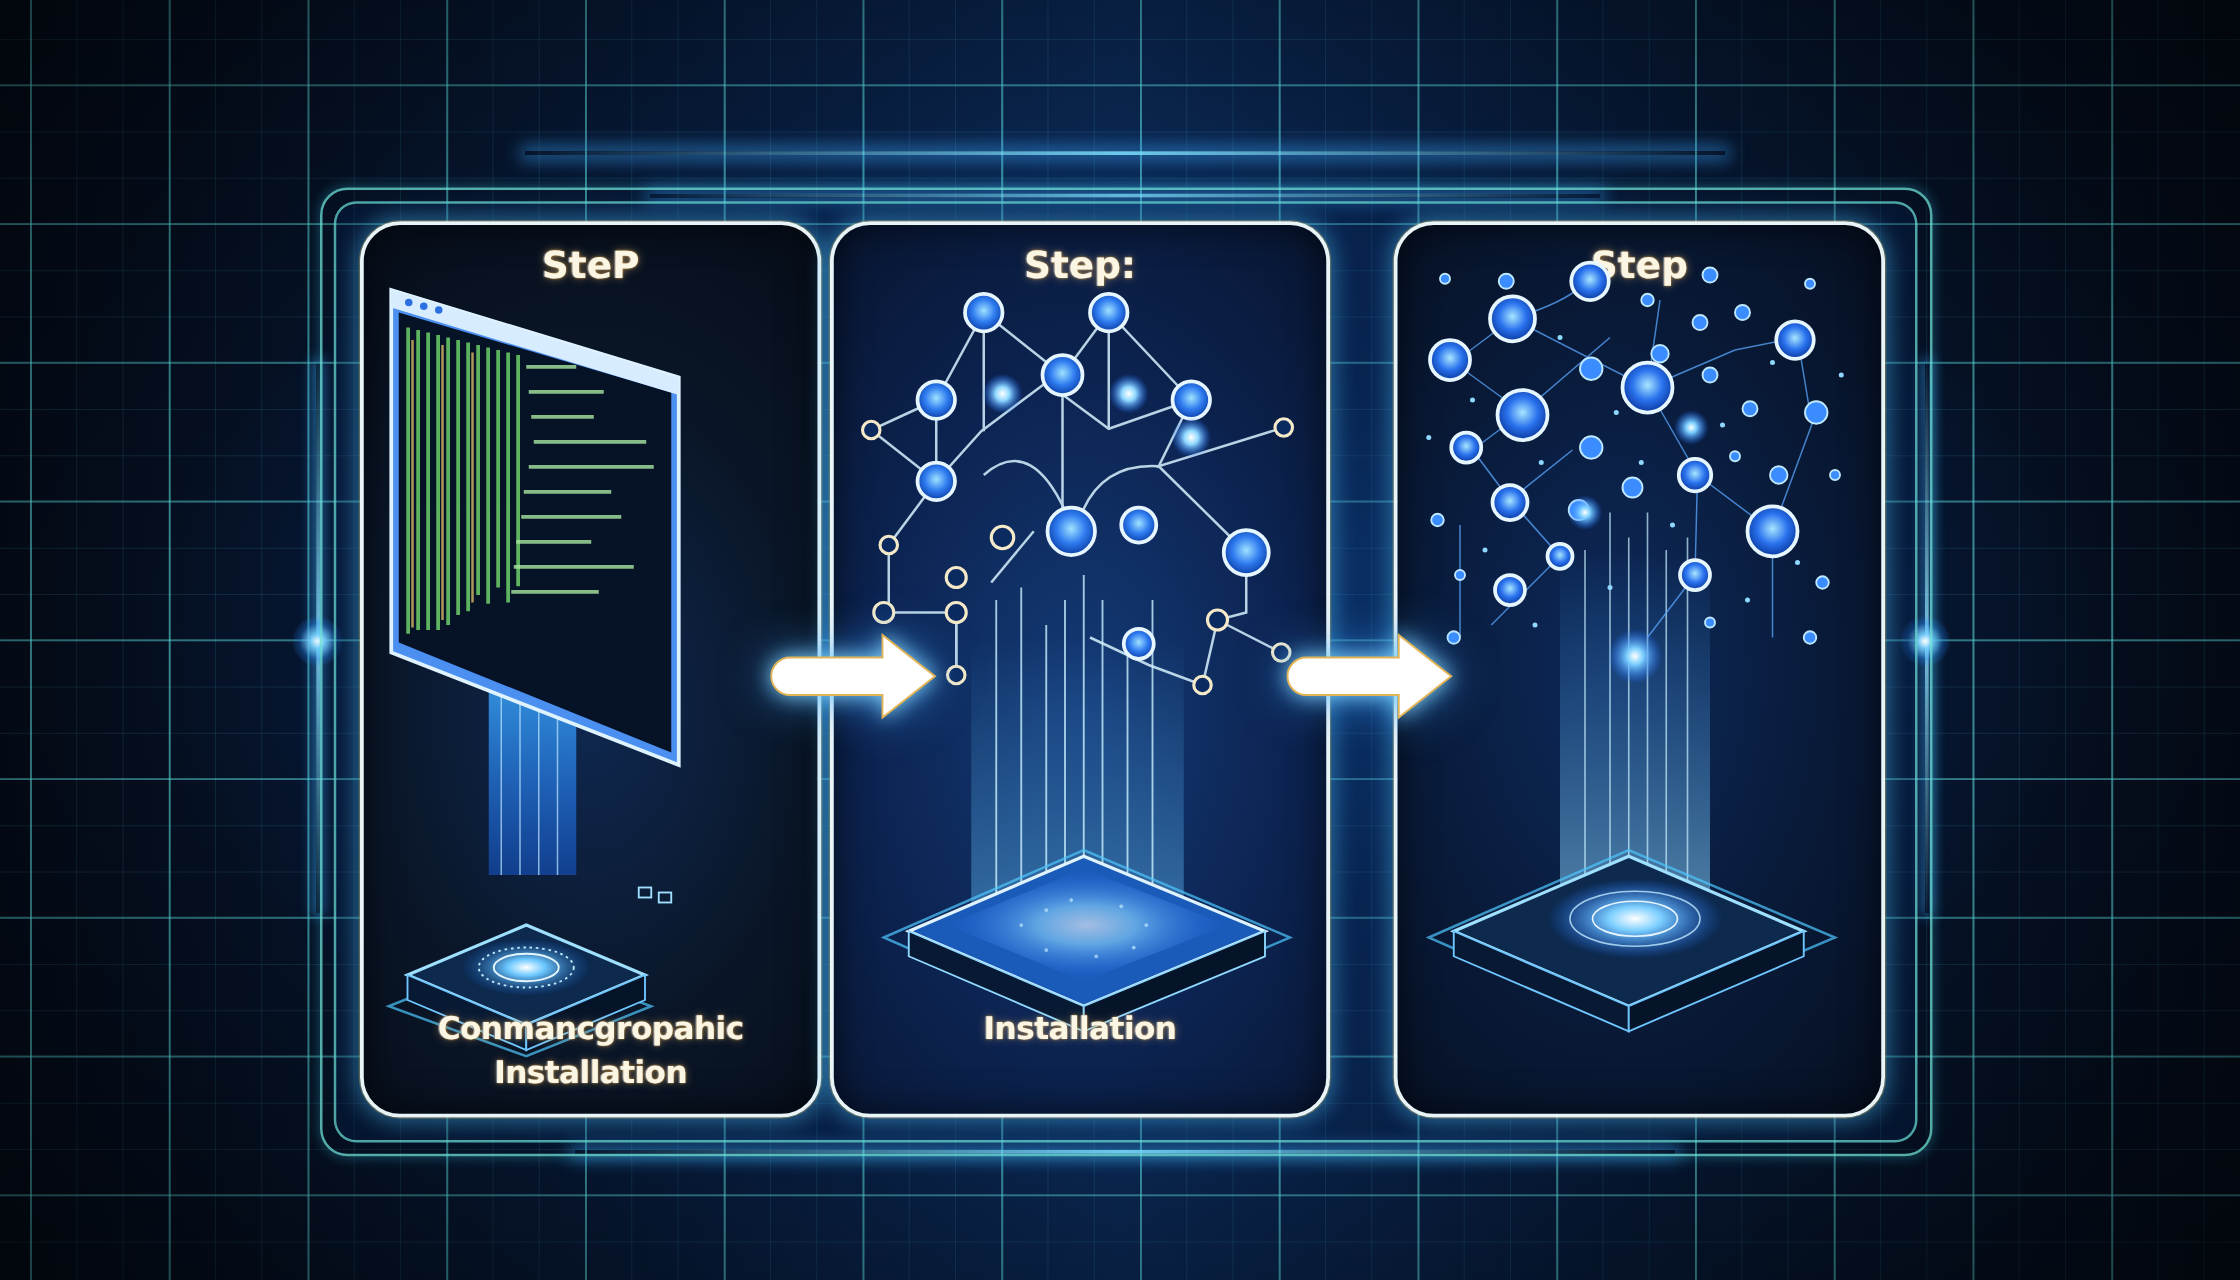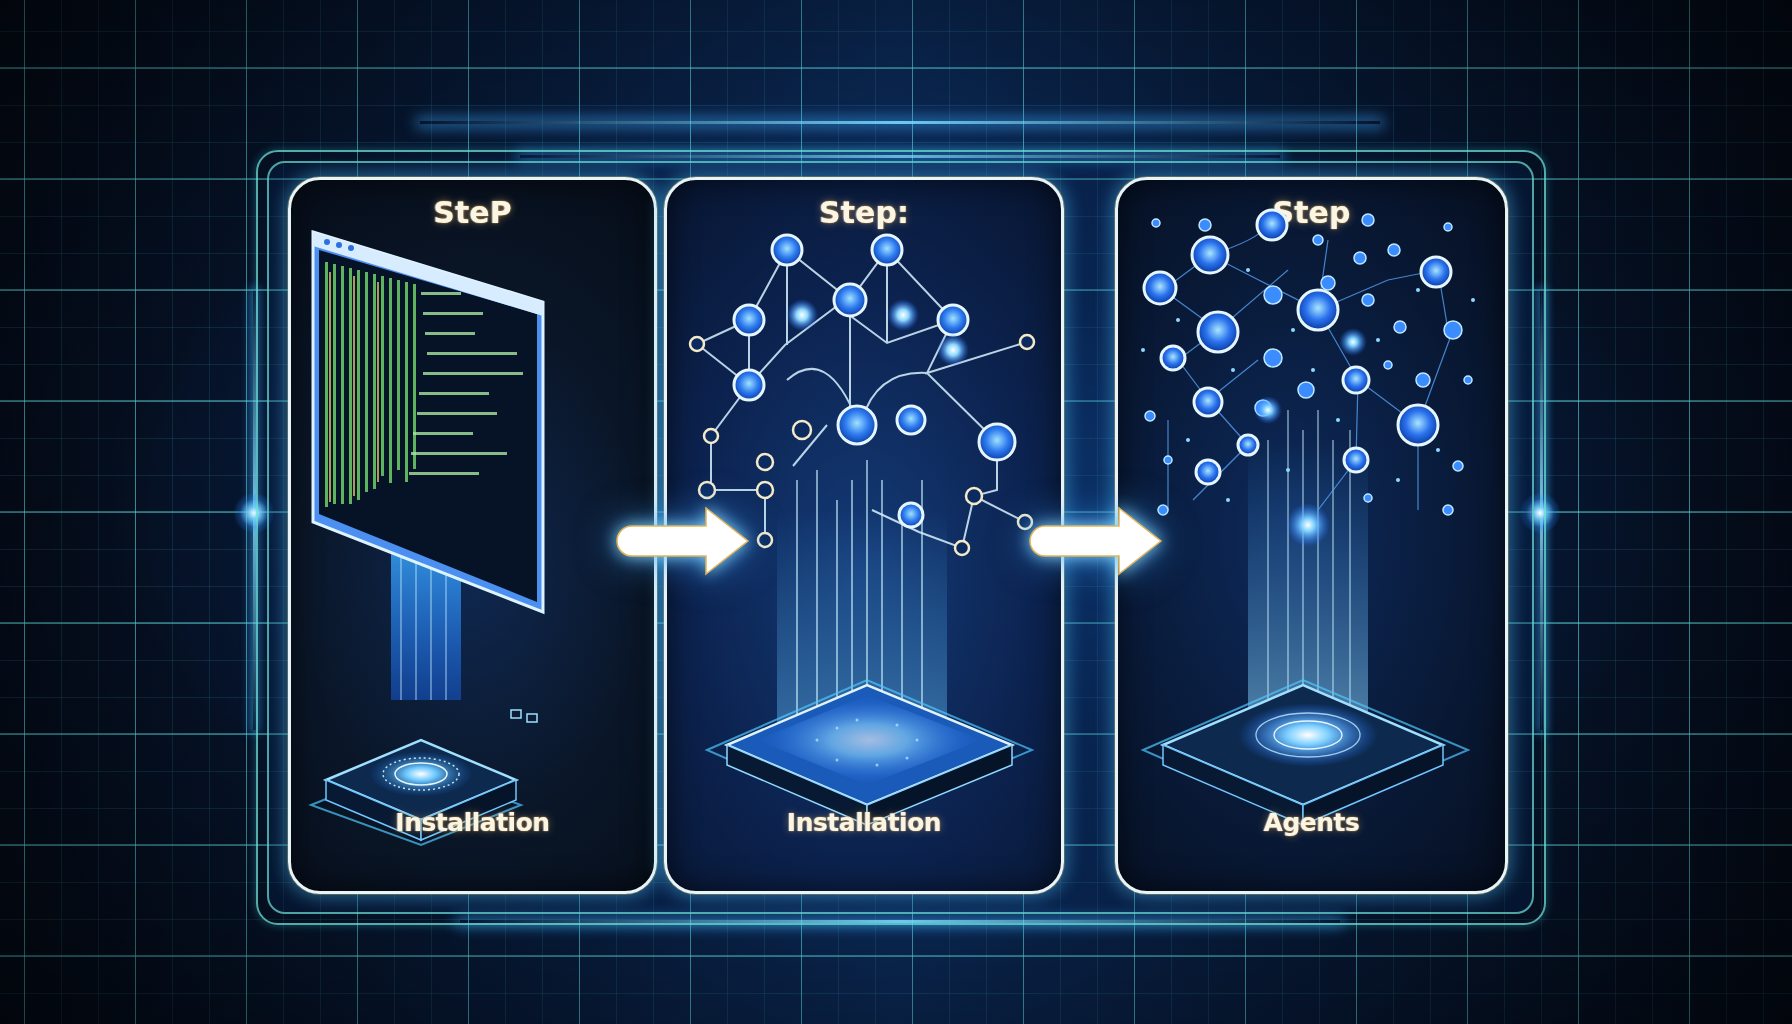--- a/index.html
+++ b/index.html
@@ -170,20 +170,21 @@
     <polygon points="35,600 130,560 225,600 130,640" fill="#0d2a4e" stroke="#9fe0ff" stroke-width="2.5"></polygon>
     <polygon points="35,600 130,640 130,660 35,620" fill="#081a33" stroke="#6fc6ff" stroke-width="1.5"></polygon>
     <polygon points="225,600 130,640 130,660 225,620" fill="#06142a" stroke="#6fc6ff" stroke-width="1.5"></polygon>
     <ellipse cx="130" cy="594" rx="50" ry="22" fill="url(#disc1)"></ellipse>
     <ellipse cx="130" cy="594" rx="38" ry="16" fill="none" stroke="#bfe8ff" stroke-width="1.5" stroke-dasharray="2 3"></ellipse>
     <ellipse cx="130" cy="594" rx="26" ry="11" fill="none" stroke="#e6f6ff" stroke-width="1.5"></ellipse>
     <rect x="220" y="530" width="10" height="8" fill="none" stroke="#9fe0ff" stroke-width="1.5"></rect>
     <rect x="236" y="534" width="10" height="8" fill="none" stroke="#9fe0ff" stroke-width="1.5"></rect>
   </svg>
   <div class="caption">
+    <div>Conmancgropahic</div>
     <div>Installation</div>
   </div>
 </div>
 
 <div class="panel panel-2">
   <div class="panel-title">Step:</div>
   <svg class="illus" width="394" height="711">
     <defs>
       <radialGradient id="node2" cx="0.5" cy="0.45" r="0.55">
         <stop offset="0" stop-color="#9fe2ff"></stop>
@@ -401,21 +402,20 @@
 
     <polygon points="25,570 185,500 350,570 185,640" fill="none" stroke="#4fc8ff" stroke-width="2" opacity="0.7"></polygon>
     <polygon points="45,565 185,505 325,565 185,625" fill="#0d2a4e" stroke="#9fe0ff" stroke-width="2.5"></polygon>
     <polygon points="45,565 185,625 185,645 45,585" fill="#081a33" stroke="#6fc6ff" stroke-width="1.5"></polygon>
     <polygon points="325,565 185,625 185,645 325,585" fill="#06142a" stroke="#6fc6ff" stroke-width="1.5"></polygon>
     <ellipse cx="190" cy="555" rx="70" ry="32" fill="url(#glow3)"></ellipse>
     <ellipse cx="190" cy="555" rx="52" ry="22" fill="none" stroke="#bfe8ff" stroke-width="1.3" opacity="0.8"></ellipse>
     <ellipse cx="190" cy="555" rx="34" ry="14" fill="none" stroke="#e6f6ff" stroke-width="1.3"></ellipse>
   </svg>
   <div class="caption">
-    <div>Agents</div>
   </div>
 </div>
 
 <svg class="arrow" style="left:614px; top:506px;" width="138" height="70">
   <path d="M18,20 L92,20 L92,2 L134,35 L92,68 L92,50 L18,50 A15,15 0 0 1 18,20 Z" fill="#ffffff" stroke="#e3b456" stroke-width="1.5"></path>
 </svg>
 <svg class="arrow" style="left:1027px; top:506px;" width="138" height="70">
   <path d="M18,20 L92,20 L92,2 L134,35 L92,68 L92,50 L18,50 A15,15 0 0 1 18,20 Z" fill="#ffffff" stroke="#e3b456" stroke-width="1.5"></path>
 </svg>
 

